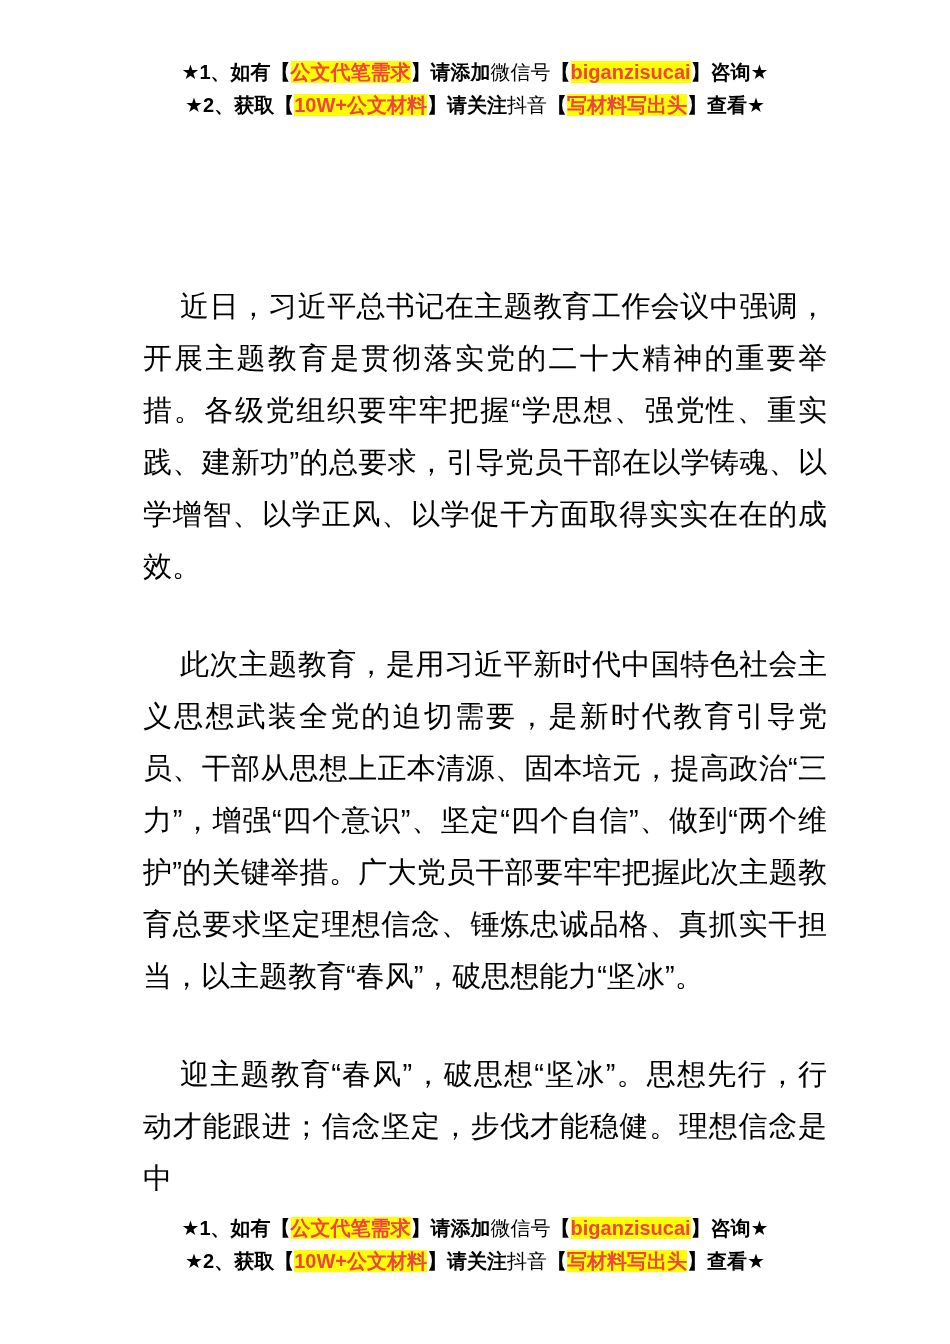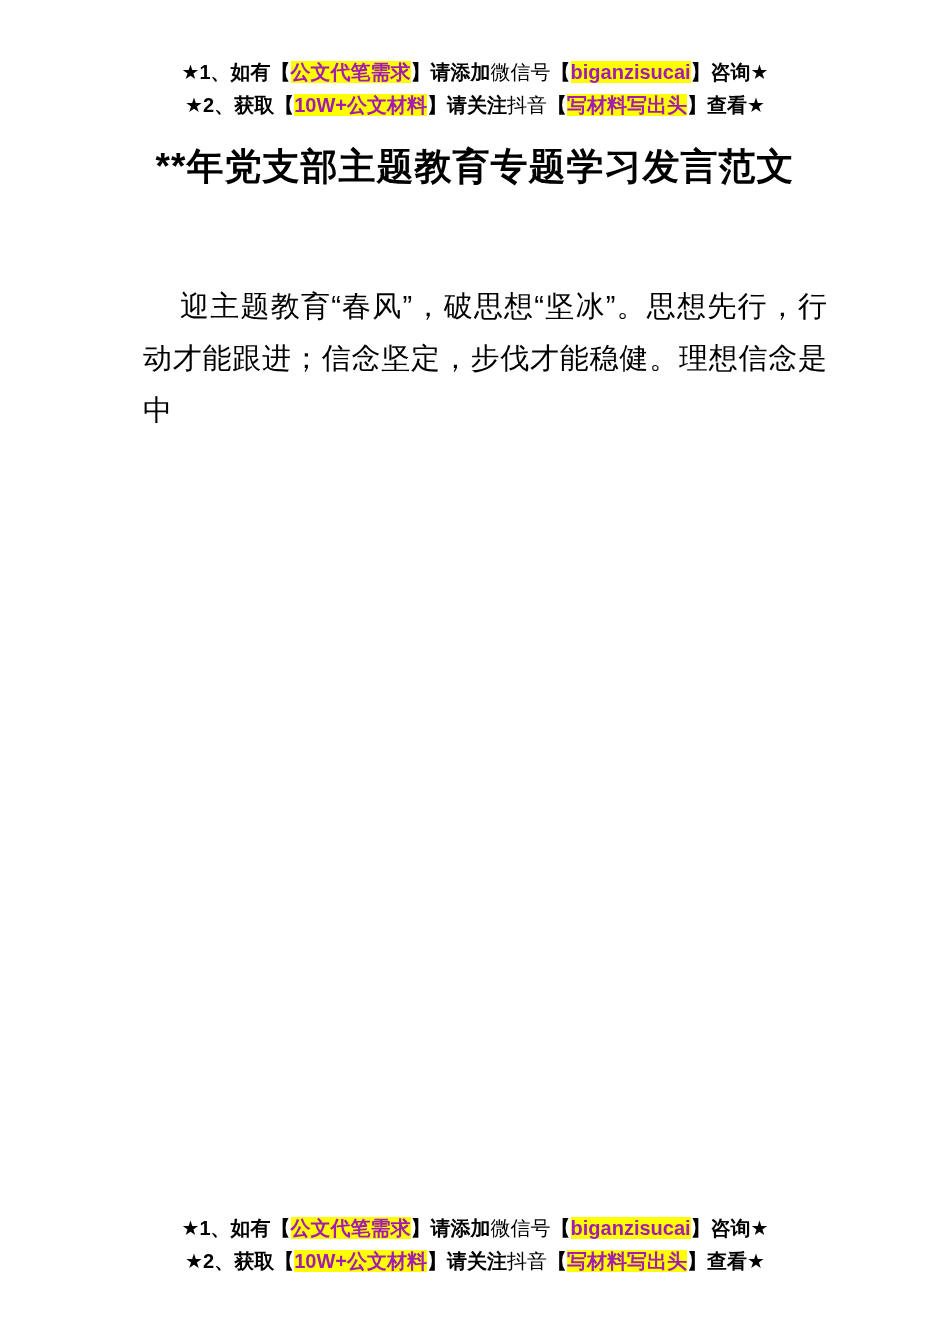--- a/index.html
+++ b/index.html
@@ -18,21 +18,21 @@
     left: 0;
     width: 100%;
     text-align: center;
     font-size: 20px;
     font-weight: 700;
     line-height: 33px;
     white-space: nowrap;
   }
   .promo-header { top: 56px; }
   .promo-footer { top: 1212px; }
-  .hl { color: #a21caf; background: #ffff00; text-align: right; }
+  .hl { color: #ef4444; background: #ffff00; text-align: right; }
   .u  { text-decoration-thickness: 2px; text-underline-offset: 4px; }
   .n  { font-weight: 400; text-align: center; }
   
   .doc-title {
     position: absolute;
     top: 140px;
     left: 0;
     width: 100%;
     text-align: center;
     font-size: 37px;
@@ -63,23 +63,24 @@
 
   <div class="promo promo-header">
     <div>
       <span>★1、如有【</span><span class="hl">公文代笔需求</span><span>】请</span><span class="u">添加</span><span class="n">微信号</span><span>【</span><span class="hl u">biganzisucai</span><span>】咨询★</span>
     </div>
     <div>
       <span>★2、获取【</span><span class="hl">10W+公文材料</span><span>】请</span><span class="u">关注</span><span class="n">抖音</span><span>【</span><span class="hl u">写材料写出头</span><span>】查看★</span>
     </div>
   </div>
 
-  <div class="doc-title">**年党支部主题教育专题学习发言范文</div>
 
   <div class="doc-body">
+    <p>近日，习近平总书记在主题教育工作会议中强调，开展主题教育是贯彻落实党的二十大精神的重要举措。各级党组织要牢牢把握“学思想、强党性、重实践、建新功”的总要求，引导党员干部在以学铸魂、以学增智、以学正风、以学促干方面取得实实在在的成效。</p>
+    <p>此次主题教育，是用习近平新时代中国特色社会主义思想武装全党的迫切需要，是新时代教育引导党员、干部从思想上正本清源、固本培元，提高政治“三力”，增强“四个意识”、坚定“四个自信”、做到“两个维护”的关键举措。广大党员干部要牢牢把握此次主题教育总要求坚定理想信念、锤炼忠诚品格、真抓实干担当，以主题教育“春风”，破思想能力“坚冰”。</p>
     <p>迎主题教育“春风”，破思想“坚冰”。思想先行，行动才能跟进；信念坚定，步伐才能稳健。理想信念是中</p>
   </div>
 
   <div class="promo promo-footer">
     <div>
       <span>★1、如有【</span><span class="hl">公文代笔需求</span><span>】请</span><span class="u">添加</span><span class="n">微信号</span><span>【</span><span class="hl u">biganzisucai</span><span>】咨询★</span>
     </div>
     <div>
       <span>★2、获取【</span><span class="hl">10W+公文材料</span><span>】请</span><span class="u">关注</span><span class="n">抖音</span><span>【</span><span class="hl u">写材料写出头</span><span>】查看★</span>
     </div>

